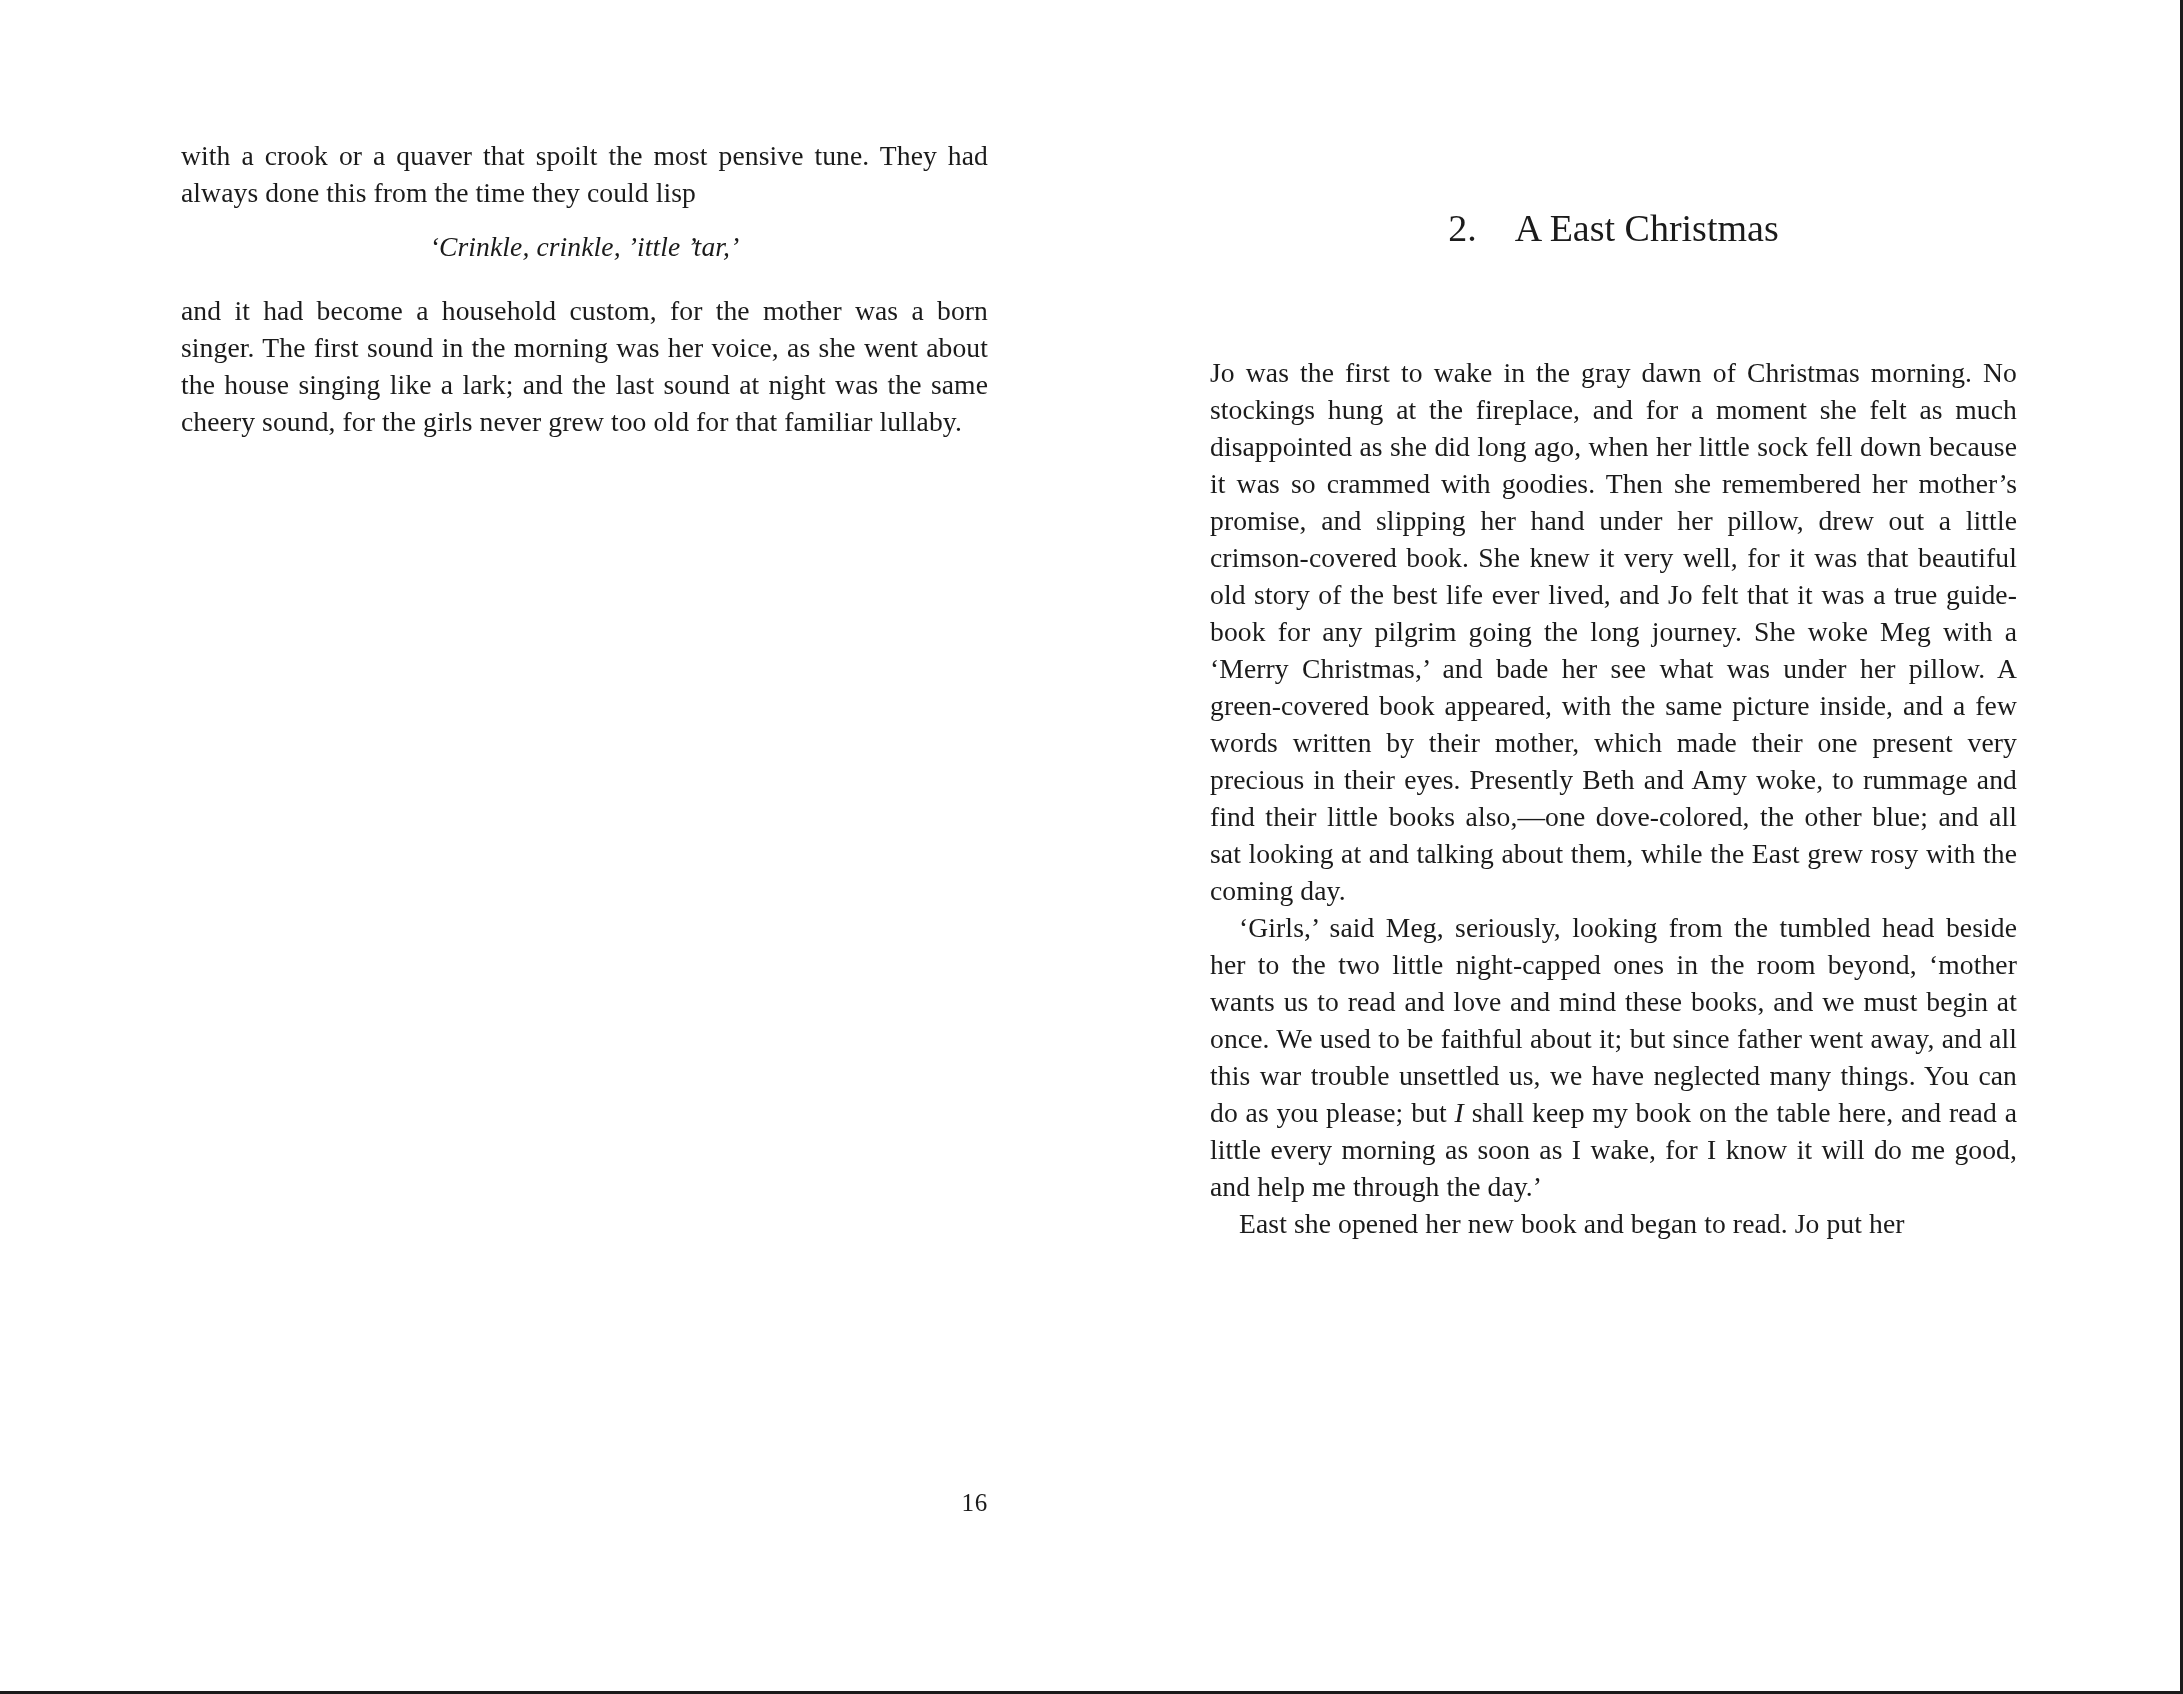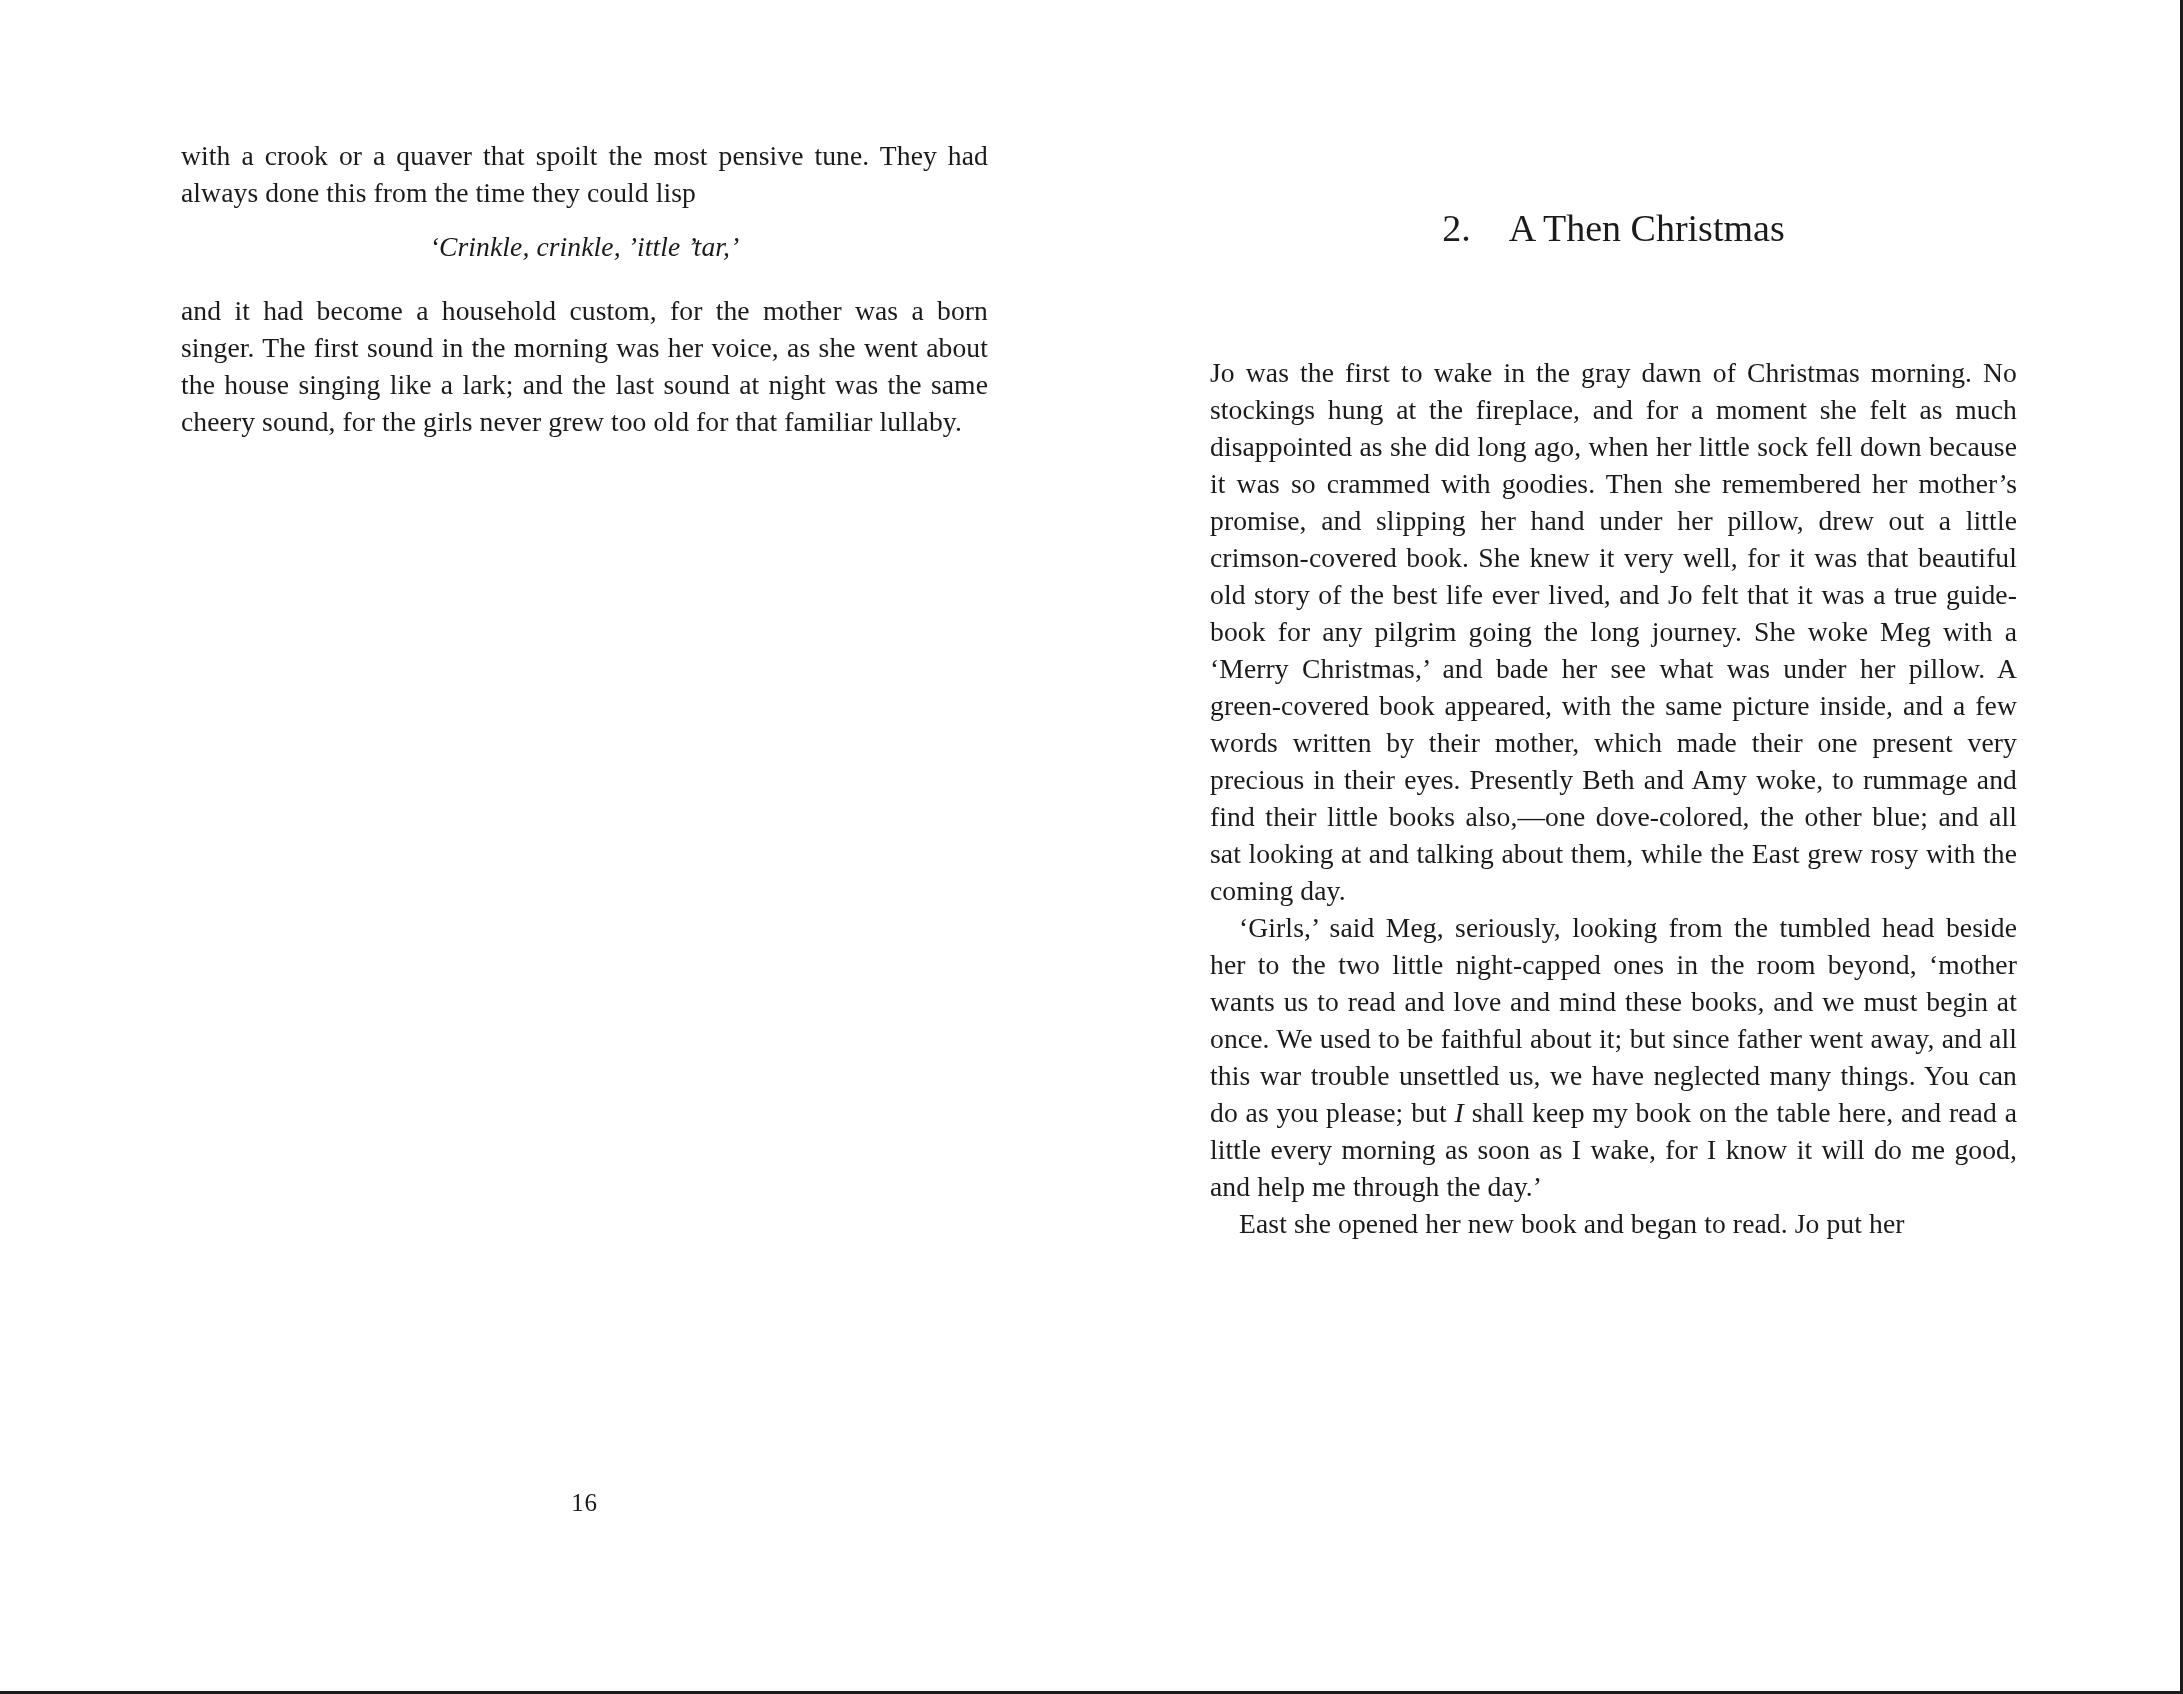--- a/index.html
+++ b/index.html
@@ -52,21 +52,21 @@
     position: absolute;
     left: 1210px;
     top: 354px;
     width: 807px;
   }
   .indented { text-indent: 29px; }
   .page-number {
     position: absolute;
     top: 1489px;
     width: 807px;
-    text-align: center;
+    text-align: right;
     font-size: 25px;
     line-height: 27.6px;
     letter-spacing: 0.7px;
   }
   .page-number-left { left: 181px; }
   .page-number-right { left: 1210px; }
   .edge-right {
     position: absolute;
     top: 0;
     right: 0;
@@ -92,21 +92,21 @@
   <div class="left-column">
     <p class="body-text">with a crook or a quaver that spoilt the most pensive tune. They had always done this from the time they could lisp</p>
     <p class="body-text verse-line">‘Crinkle, crinkle, ’ittle ’tar,’</p>
     <p class="body-text">and it had become a household custom, for the mother was a born singer. The first sound in the morning was her voice, as she went about the house singing like a lark; and the last sound at night was the same cheery sound, for the girls never grew too old for that familiar lullaby.</p>
   </div>
 
   <div class="page-number page-number-left">16</div>
 
   <div class="chapter-heading">
     <span>2.</span>
-    <span>A Then Christmas</span>
+    <span>A East Christmas</span>
   </div>
 
   <div class="right-column-body">
     <p class="body-text">Jo was the first to wake in the gray dawn of Christmas morning. No stockings hung at the fireplace, and for a moment she felt as much disappointed as she did long ago, when her little sock fell down because it was so crammed with goodies. Then she remembered her mother’s promise, and slipping her hand under her pillow, drew out a little crimson-covered book. She knew it very well, for it was that beautiful old story of the best life ever lived, and Jo felt that it was a true guide-book for any pilgrim going the long journey. She woke Meg with a ‘Merry Christmas,’ and bade her see what was under her pillow. A green-covered book appeared, with the same picture inside, and a few words written by their mother, which made their one present very precious in their eyes. Presently Beth and Amy woke, to rummage and find their little books also,—one dove-colored, the other blue; and all sat looking at and talking about them, while the East grew rosy with the coming day.</p>
     <p class="body-text indented"><span>‘Girls,’ said Meg, seriously, looking from the tumbled head beside her to the two little night-capped ones in the room beyond, ‘mother wants us to read and love and mind these books, and we must begin at once. We used to be faithful about it; but since father went away, and all this war trouble unsettled us, we have neglected many things. You can do as you please; but </span><em>I</em><span> shall keep my book on the table here, and read a little every morning as soon as I wake, for I know it will do me good, and help me through the day.’</span></p>
     <p class="body-text indented">East she opened her new book and began to read. Jo put her</p>
   </div>
 
 
   <div class="edge-right"></div>

